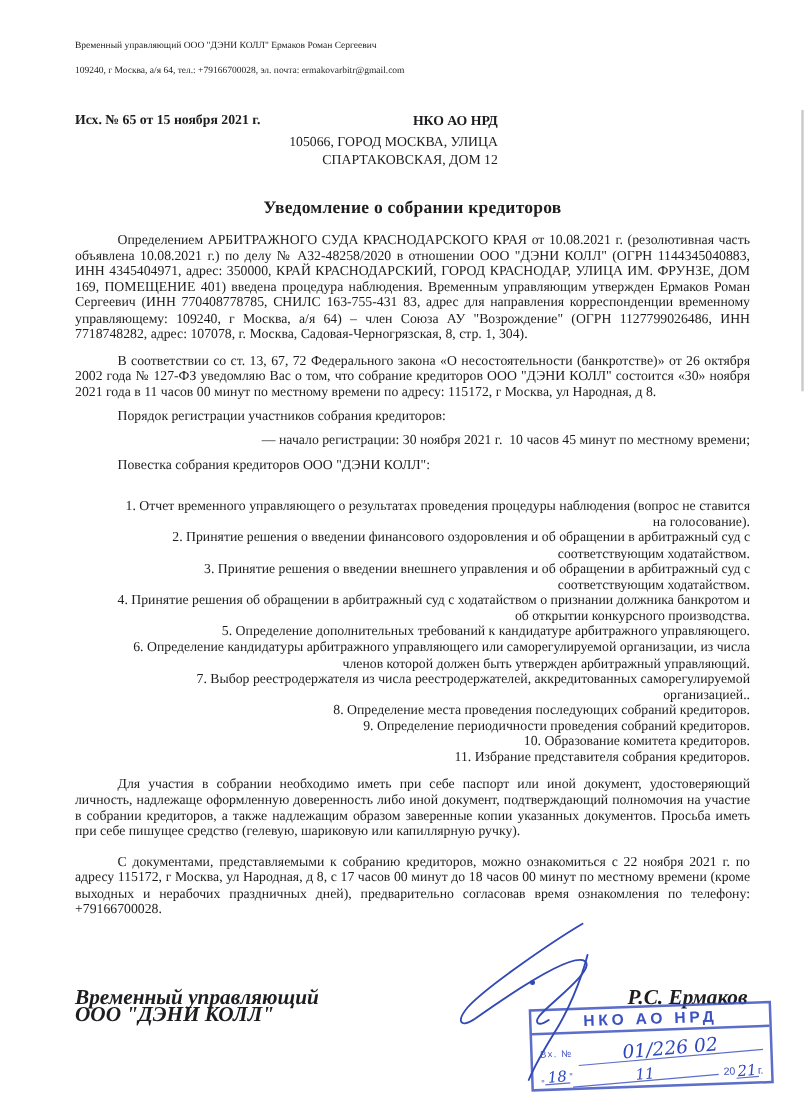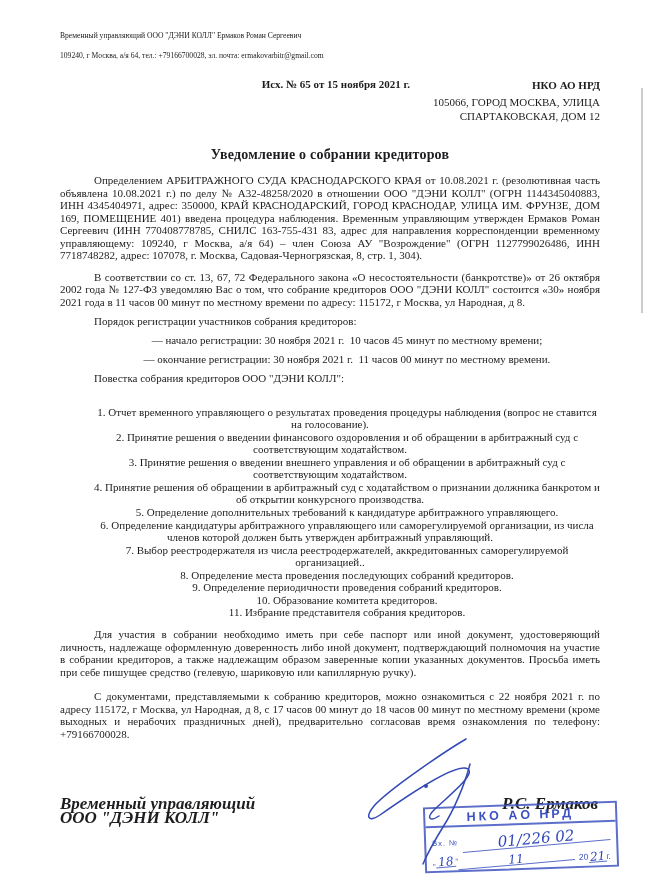--- a/index.html
+++ b/index.html
@@ -8,38 +8,38 @@
     width:646px;height:888px;
     background:#fff;
     font-family:"Liberation Serif", serif;
     color:#1d1d20;
     box-sizing:border-box;
     padding:26px 46px 0 60px;
     overflow:hidden;
   }
   .letterhead{font-size:7.6px;line-height:20px;color:#222;}
   .letterhead div{white-space:nowrap;}
-  .ref-row{display:flex;justify-content:flex-end;margin-top:12px;}
+  .ref-row{display:flex;justify-content:flex-start;margin-top:24px;}
   .ref-no{font-weight:bold;font-size:11px;}
   .recipient{text-align:right;font-size:11px;line-height:14px;max-width:190px;}
   .recipient .r-name{font-weight:bold;margin-bottom:3px;}
   .doc-title{
     text-align:center;font-weight:bold;font-size:14px;
     margin-top:24px;letter-spacing:.2px;
   }
   .para{
     font-size:11px;line-height:12.55px;
     text-align:justify;text-indent:34px;
     margin:0;margin-top:7px;
   }
   .para.first{margin-top:11px;}
   .para.left{text-align:left;}
   .reg-item,.agenda-item{
     font-size:11px;line-height:12.55px;
-    text-align:center;text-indent:34px;margin:0;
+    text-align:right;text-indent:34px;margin:0;
   }
   .reg-item{margin-top:6px;}
   .agenda-list{margin-top:21px;}
   .sign-row{
     display:flex;justify-content:space-between;
     margin-top:57px;font-size:17px;font-weight:bold;line-height:14px;font-style:italic;
   }
   .sign-name{padding-right:2px;text-align:center;}
   .signature-svg{position:absolute;left:340px;top:712px;z-index:3;pointer-events:none;}
   
@@ -94,21 +94,20 @@
   </div>
 
   <div class="doc-title">Уведомление о собрании кредиторов</div>
 
   <p class="para first">Определением АРБИТРАЖНОГО СУДА КРАСНОДАРСКОГО КРАЯ от 10.08.2021 г. (резолютивная часть объявлена 10.08.2021 г.) по делу № А32-48258/2020 в отношении ООО "ДЭНИ КОЛЛ" (ОГРН 1144345040883, ИНН 4345404971, адрес: 350000, КРАЙ КРАСНОДАРСКИЙ, ГОРОД КРАСНОДАР, УЛИЦА ИМ. ФРУНЗЕ, ДОМ 169, ПОМЕЩЕНИЕ 401) введена процедура наблюдения. Временным управляющим утвержден Ермаков Роман Сергеевич (ИНН 770408778785, СНИЛС 163-755-431 83, адрес для направления корреспонденции временному управляющему: 109240, г Москва, а/я 64) – член Союза АУ "Возрождение" (ОГРН 1127799026486, ИНН 7718748282, адрес: 107078, г. Москва, Садовая-Черногрязская, 8, стр. 1, 304).</p>
   <p class="para" style="margin-top:9px">В соответствии со ст. 13, 67, 72 Федерального закона «О несостоятельности (банкротстве)» от 26 октября 2002 года № 127-ФЗ уведомляю Вас о том, что собрание кредиторов ООО "ДЭНИ КОЛЛ" состоится «30» ноября 2021 года в 11 часов 00 минут по местному времени по адресу: 115172, г Москва, ул Народная, д 8.</p>
 
   <p class="para left">Порядок регистрации участников собрания кредиторов:</p>
   <div>
       <div class="reg-item">— начало регистрации: 30 ноября 2021 г.&nbsp; 10 часов 45 минут по местному времени;</div>
-      <div class="reg-item">— окончание регистрации: 30 ноября 2021 г.&nbsp; 11 часов 00 минут по местному времени.</div>
     </div>
 
   <p class="para left">Повестка собрания кредиторов ООО "ДЭНИ КОЛЛ":</p>
   <div class="agenda-list">
       <div class="agenda-item">1. Отчет временного управляющего о результатах проведения процедуры наблюдения (вопрос не ставится на голосование).</div>
       <div class="agenda-item">2. Принятие решения о введении финансового оздоровления и об обращении в арбитражный суд с соответствующим ходатайством.</div>
       <div class="agenda-item">3. Принятие решения о введении внешнего управления и об обращении в арбитражный суд с соответствующим ходатайством.</div>
       <div class="agenda-item">4. Принятие решения об обращении в арбитражный суд с ходатайством о признании должника банкротом и об открытии конкурсного производства.</div>
       <div class="agenda-item">5. Определение дополнительных требований к кандидатуре арбитражного управляющего.</div>
       <div class="agenda-item">6. Определение кандидатуры арбитражного управляющего или саморегулируемой организации, из числа членов которой должен быть утвержден арбитражный управляющий.</div>

